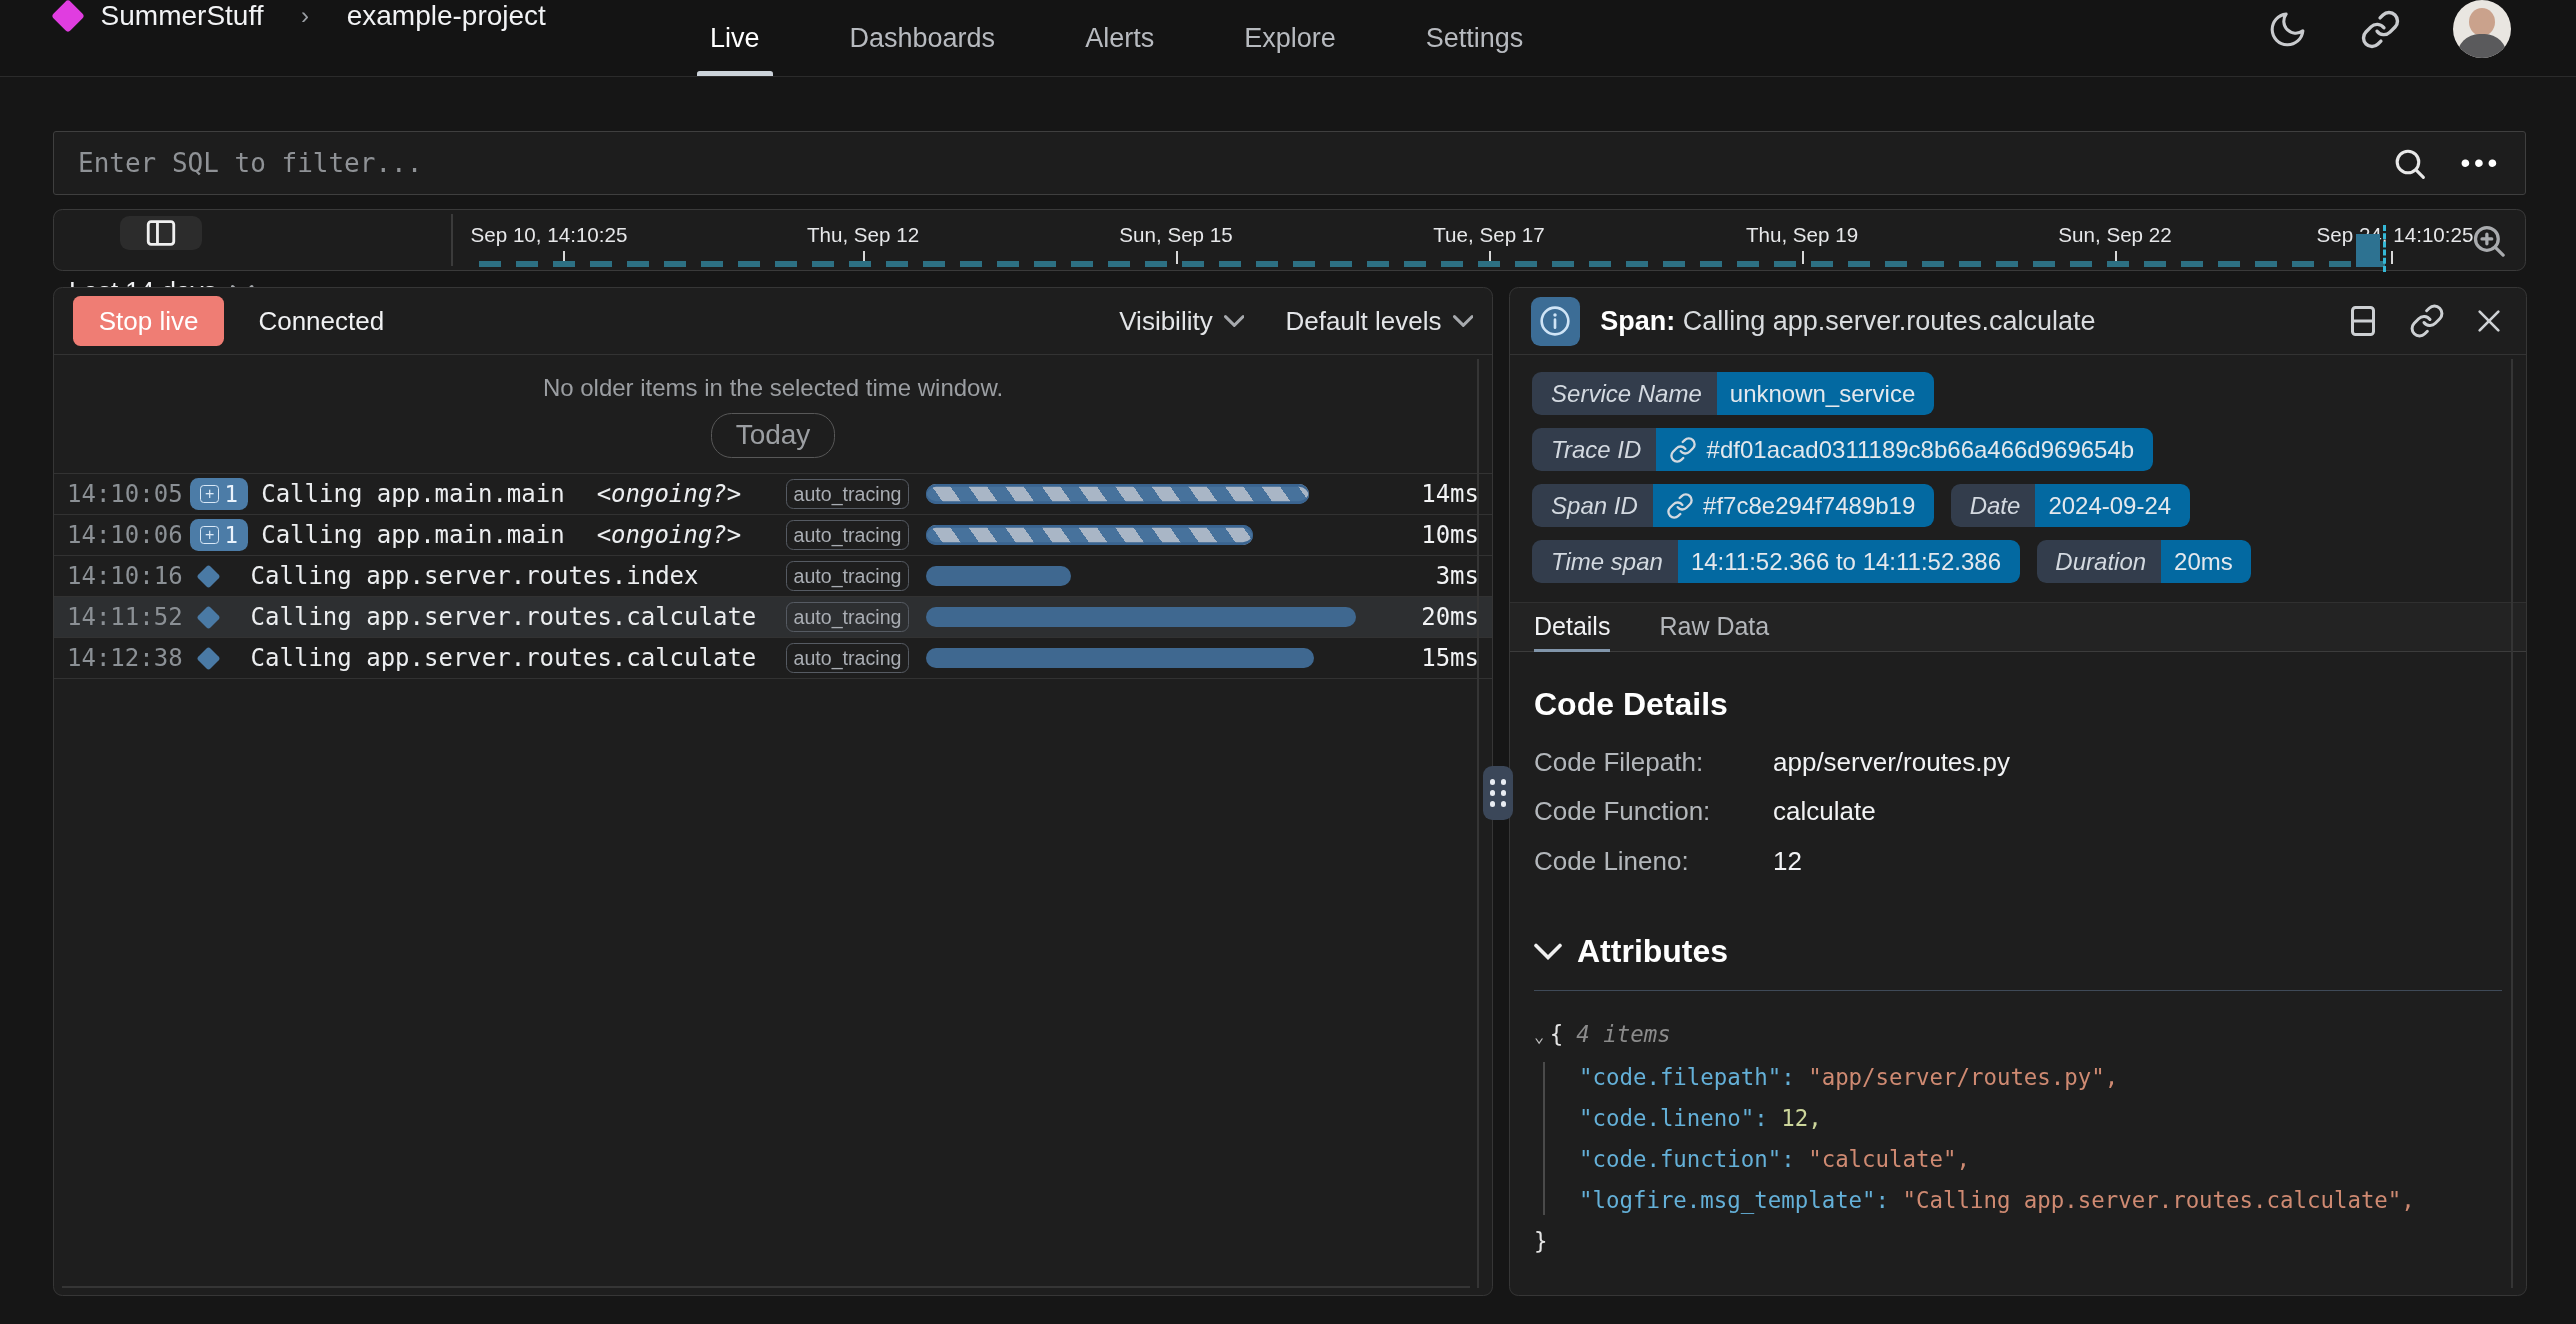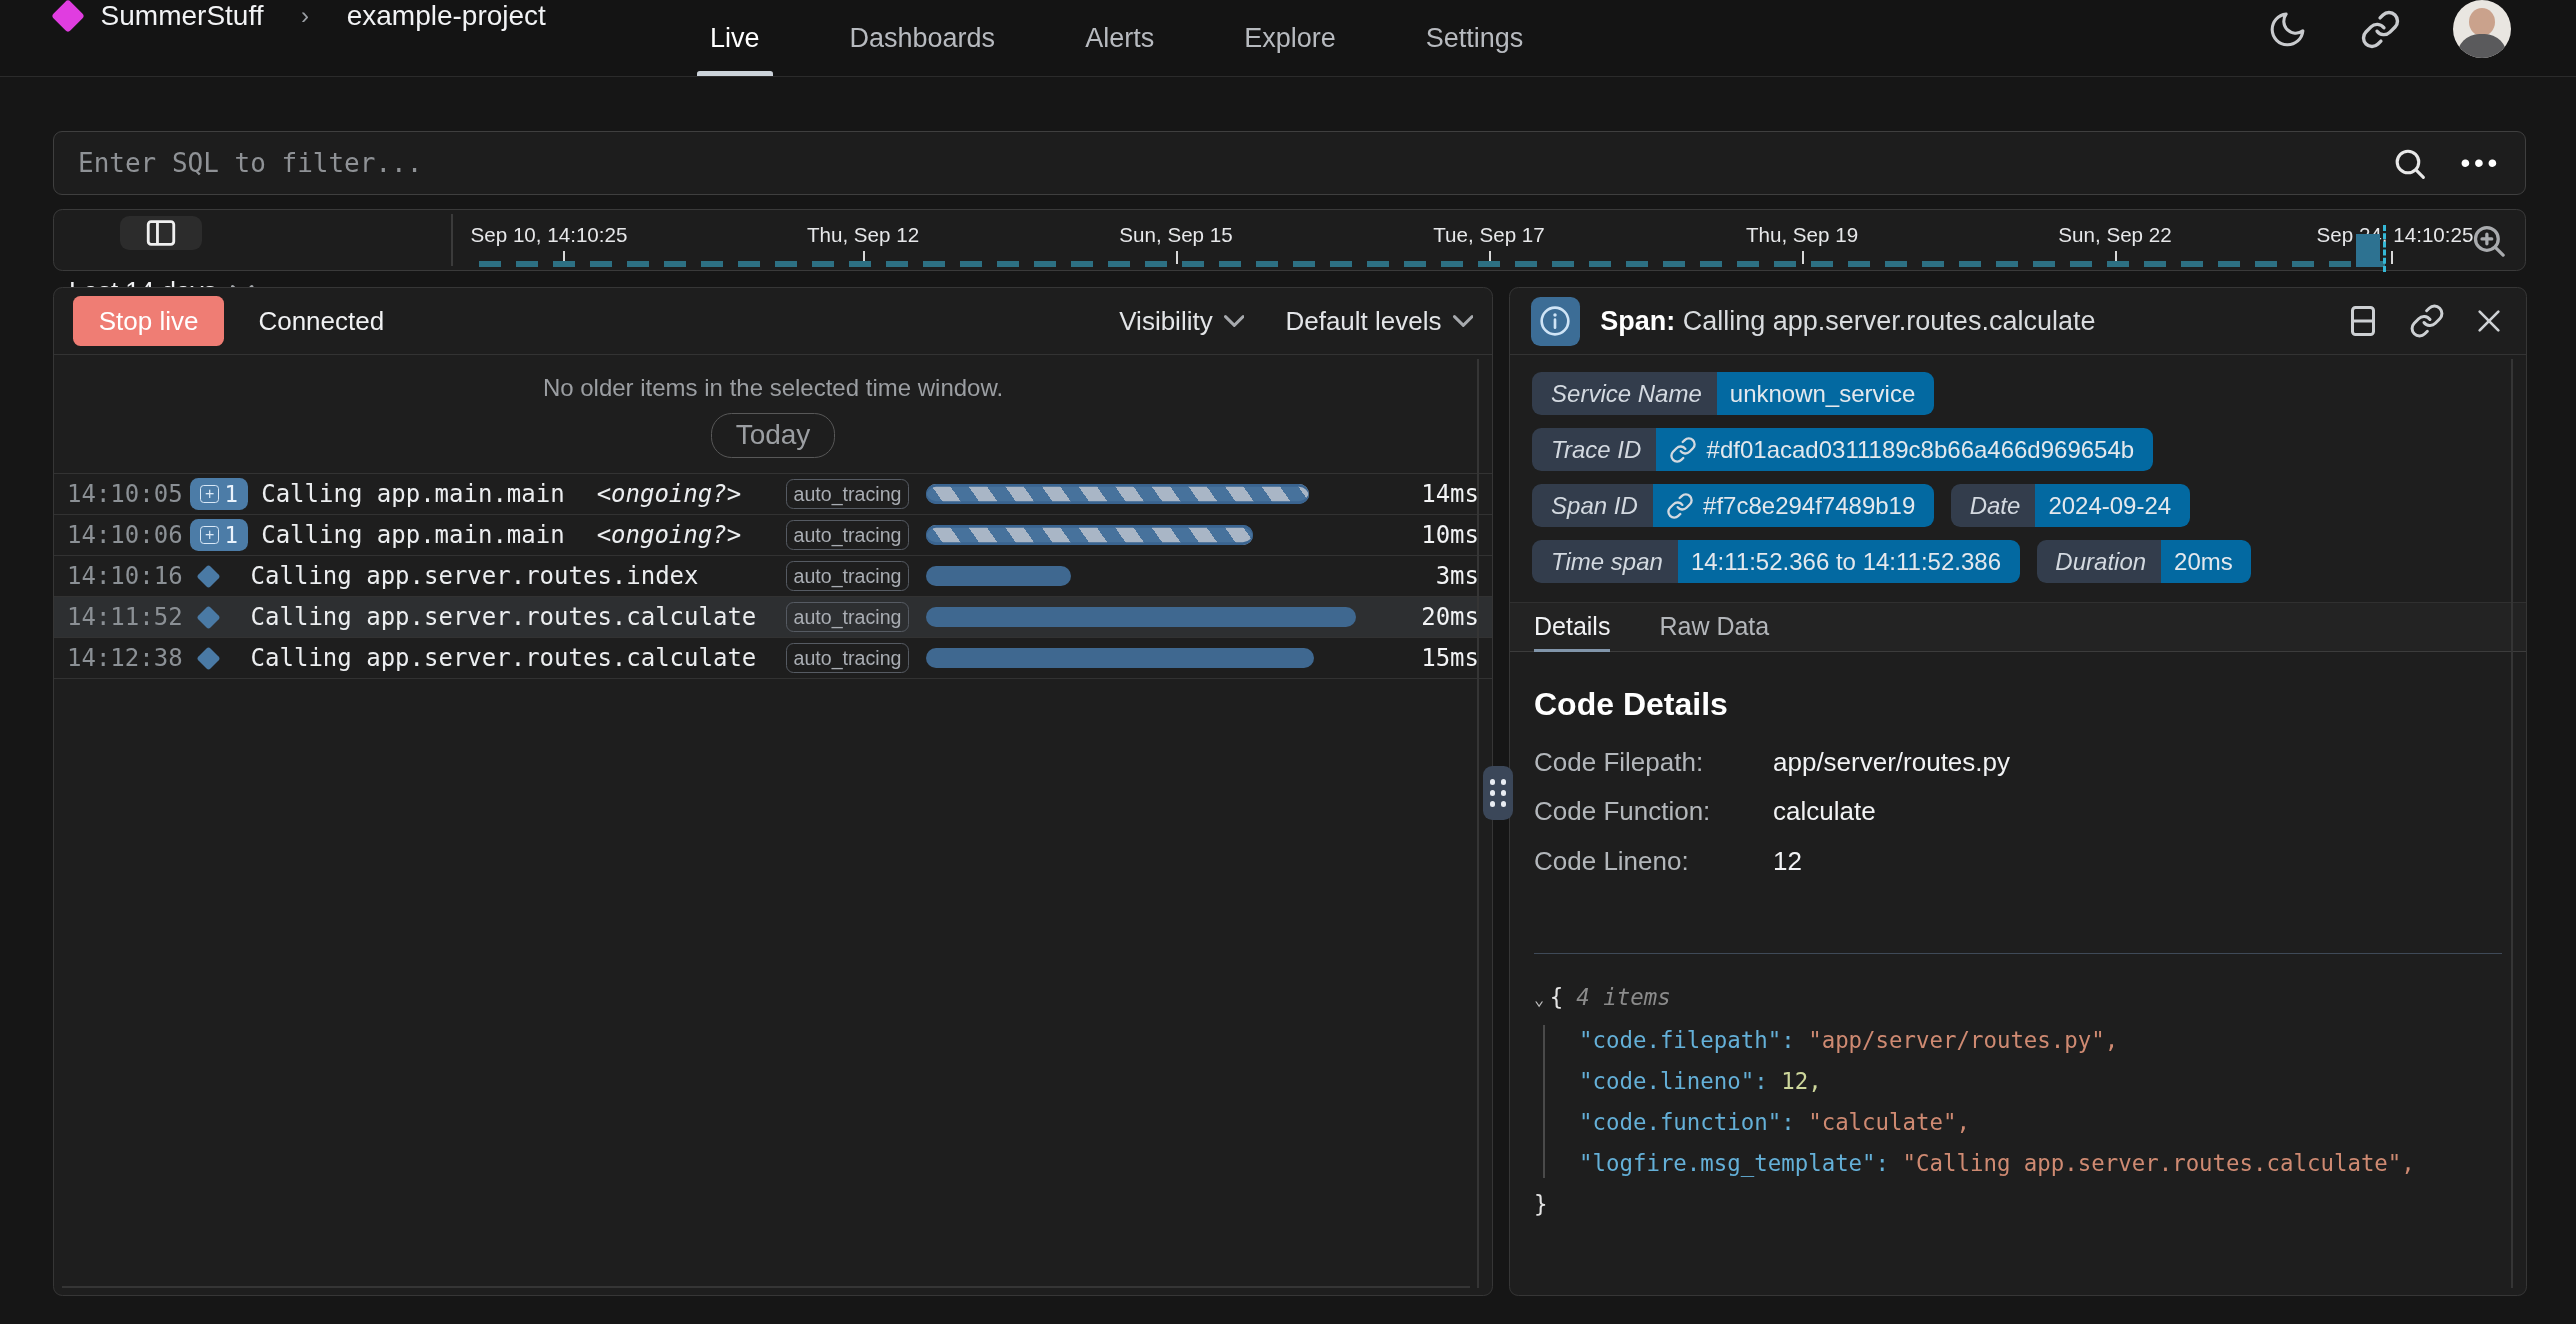--- a/index.html
+++ b/index.html
@@ -18,21 +18,21 @@
   .nav-tab.active { color:#ffffff; }
   .nav-tab.active::after { content:""; position:absolute; left:-13px; right:-13px; bottom:0; height:4.7px; background:#ccd3da; border-radius:2.8px 2.8px 0 0; }
   .top-actions { margin-left:auto; display:flex; align-items:center; gap:52px; padding-right:65px; color:#c9cbce; }
   .icon-btn { display:flex; align-items:center; justify-content:center; cursor:pointer; }
   .avatar { width:58px; height:58px; border-radius:50%; background:#e9e6e1; position:relative; overflow:hidden; }
   .avatar .head { position:absolute; left:16px; top:8.4px; width:26px; height:28px; border-radius:50%; background:#caa28c; }
   .avatar .body { position:absolute; left:3.7px; top:34px; width:50px; height:32px; border-radius:22.4px 22.4px 0 0; background:#5a5a5c; }
 
   
   .filter-box { position:absolute; left:53px; top:131px; width:2473px; height:64px; background:#1d1d1d;
-                border:1.9px solid #3f3f3f; border-radius:9px; display:flex; align-items:center; padding:0 24px; }
+                border:1.9px solid #3f3f3f; border-radius:3px; display:flex; align-items:center; padding:0 24px; }
   .filter-box input { flex:1; background:transparent; border:none; outline:none; color:#c8c8c8;
                       font-family:"DejaVu Sans Mono", monospace; font-size:26px; }
   .filter-box input::placeholder { color:#8f9296; }
   .filter-icons { display:flex; align-items:center; gap:32px; color:#e8e8e8; }
   .dots { font-size:28px; letter-spacing:3.7px; color:#ffffff; }
 
   
   .timeline { position:absolute; left:53px; top:209px; width:2473px; height:62px; background:#1d1d1d;
               border:1.9px solid #3a3a3a; border-radius:9.3px; }
   .tl-left { position:absolute; left:15px; top:5.6px; display:flex; align-items:center; gap:26px; height:49px;flex-direction:column; }
@@ -423,20 +423,26 @@
       <span class="k">Code Function:</span>
       <span class="v">calculate</span>
     </div>
     <div class="kv">
       <span class="k">Code Lineno:</span>
       <span class="v">12</span>
     </div>
   </div>
 
   <div class="attrs">
+    <div class="attrs-head">
+      <svg width="28" height="17" viewBox="0 0 14 8" fill="none" stroke="#f0f0f0" stroke-width="1.8" stroke-linecap="round">
+          <polyline points="1,1 7,7 13,1"></polyline>
+        </svg>
+      <span>Attributes</span>
+    </div>
     <hr class="attrs-hr">
     <div class="json">
       <div>
         <span class="jchev">⌄</span><span class="open">{</span><span class="items-note">4 items</span>
       </div>
       <div class="json-body">
         <div><span class="jkey">"code.filepath":</span> <span class="jstr">"app/server/routes.py",</span></div>
         <div><span class="jkey">"code.lineno":</span> <span class="jnum">12,</span></div>
         <div><span class="jkey">"code.function":</span> <span class="jstr">"calculate",</span></div>
         <div><span class="jkey">"logfire.msg_template":</span> <span class="jstr">"Calling app.server.routes.calculate",</span></div>

